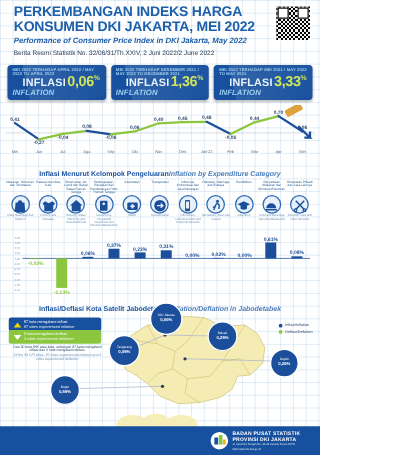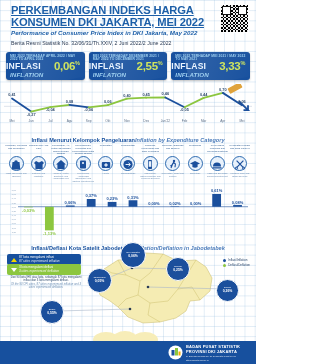--- a/index.html
+++ b/index.html
@@ -15,21 +15,21 @@
     background-color:#ffffff;
     background-image:
       linear-gradient(to right, rgba(120,170,215,.22) 1px, transparent 1px),
       linear-gradient(to bottom, rgba(120,170,215,.22) 1px, transparent 1px);
     background-size:10.2px 10.2px;
   }
   
   .header{position:absolute;left:0;top:0;width:256px;height:46px;}
   .title1{
     position:absolute;left:11px;top:5px;width:196px;
-    font-size:11.2px;font-weight:bold;color:#1d5fa8;letter-spacing:-.15px;line-height:11.6px;text-decoration:underline;
+    font-size:11.2px;font-weight:bold;color:#1d5fa8;letter-spacing:-.15px;line-height:11.6px;
   }
   .title-sub{
     position:absolute;left:11px;top:29px;width:200px;
     font-size:6.2px;font-style:italic;font-weight:bold;color:#1d5fa8;
   }
   .qr{
     position:absolute;right:7px;top:4px;width:27px;height:27px;
     background:
       repeating-linear-gradient(90deg,#111 0 1.7px,#fff 1.7px 3.4px),
       repeating-linear-gradient(0deg,#111 0 1.7px,#fff 1.7px 3.4px);
@@ -54,21 +54,21 @@
   .card .sheen{
     position:absolute;right:-6px;top:-10px;width:70px;height:40px;
     background:linear-gradient(120deg,rgba(255,255,255,.12),rgba(255,255,255,0));
     transform:rotate(-12deg);
   }
   .card-head{
     position:absolute;left:4px;top:2.5px;right:3px;
     font-size:3.3px;font-weight:bold;color:#9fd0f0;line-height:3.6px;letter-spacing:.1px;
   }
   .card-id{
-    position:absolute;left:0;top:9px;
+    position:absolute;left:12px;top:9px;
     font-size:8.6px;font-weight:bold;color:#eaf4ff;letter-spacing:.2px;
   }
   .card-en{
     position:absolute;left:4px;top:18.5px;
     font-size:6.2px;font-weight:bold;font-style:italic;color:#9fd0f0;letter-spacing:.1px;
   }
   .card-val{
     position:absolute;right:5px;top:8px;
     font-size:11.5px;font-weight:bold;color:#cfe45f;letter-spacing:-.3px;
   }
@@ -150,21 +150,21 @@
     <div class="card-head">MEI 2022 TERHADAP APRIL 2022 / MAY 2022 TO APRIL 2022</div>
     <div class="card-id">INFLASI</div>
     <div class="card-en">INFLATION</div>
     <div class="card-val"><span>0,06</span><span class="pc">%</span></div>
   </div>
   <div class="card">
     <div class="sheen"></div>
     <div class="card-head">MEI 2022 TERHADAP DESEMBER 2021 / MAY 2022 TO DECEMBER 2021</div>
     <div class="card-id">INFLASI</div>
     <div class="card-en">INFLATION</div>
-    <div class="card-val"><span>2,55</span><span class="pc">%</span></div>
+    <div class="card-val"><span>1,36</span><span class="pc">%</span></div>
   </div>
   <div class="card">
     <div class="sheen"></div>
     <div class="card-head">MEI 2022 TERHADAP MEI 2021 / MAY 2022 TO MAY 2021</div>
     <div class="card-id">INFLASI</div>
     <div class="card-en">INFLATION</div>
     <div class="card-val"><span>3,33</span><span class="pc">%</span></div>
   </div>
 </div>
 

